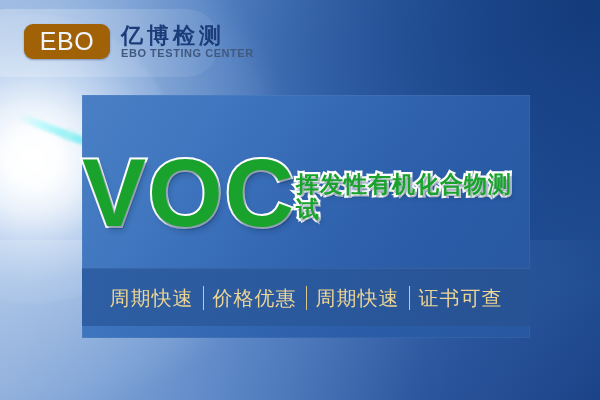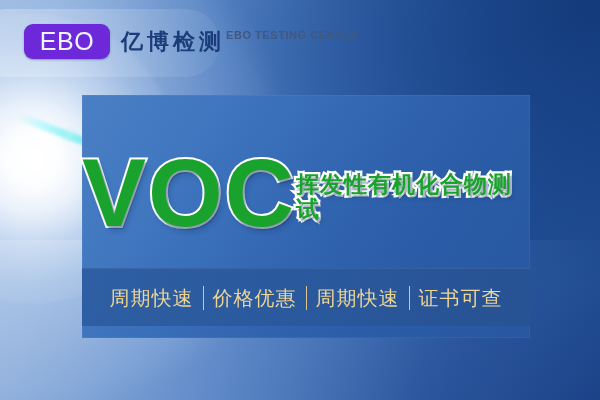--- a/index.html
+++ b/index.html
@@ -136,34 +136,34 @@
     display: flex;
     align-items: center;
     gap: 11px;
   }
   .ebo-badge {
     display: flex;
     align-items: center;
     justify-content: center;
     width: 86px; height: 35px;
     border-radius: 9px;
-    background: #6d28d9;
+    background: #a16207;
     box-shadow: 0 1px 2px rgba(10,30,70,0.35);
   }
   .ebo-badge span {
     font-family: "Liberation Sans", "DejaVu Sans", sans-serif;
     font-size: 25px;
     font-weight: 400;
     letter-spacing: 0.5px;
     color: #eef4fc;
     line-height: 1;
   }
   .logo-cn {
     display: flex;
-    flex-direction: row;
+    flex-direction: column;
     justify-content: center;
     gap: 1px;
   }
   .logo-cn-main {
     font-family: "Liberation Sans", "DejaVu Sans", sans-serif;
     font-size: 22px;
     font-weight: 700;
     letter-spacing: 4px;
     color: #1b3c79;
     line-height: 1.05;

